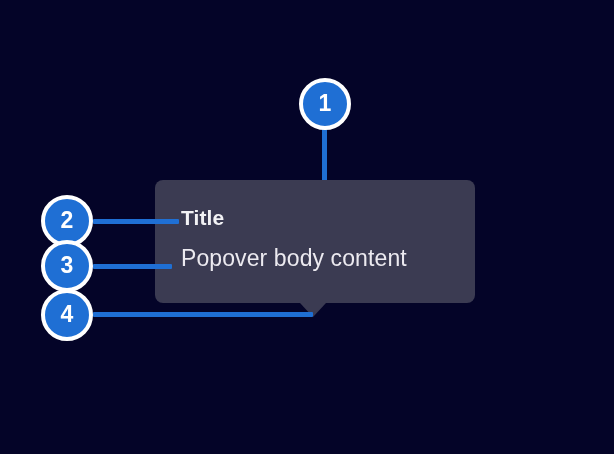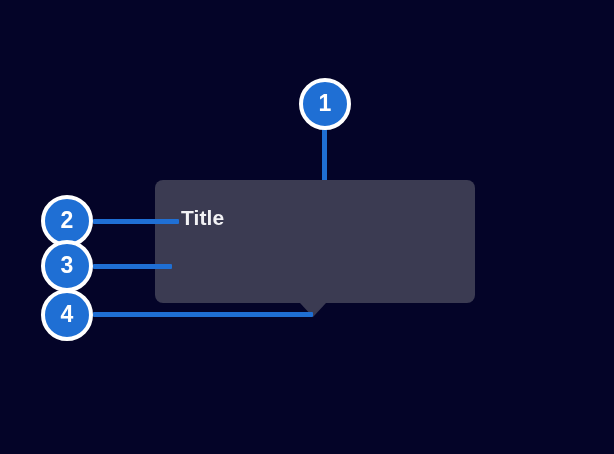--- a/index.html
+++ b/index.html
@@ -99,20 +99,21 @@
 </style>
 </head>
 <body>
 
 <div id="stage">
 
   <div class="line-v" style="left:322px; top:128px; height:74px;"></div>
 
   <div class="popover">
     <div class="popover-title">Title</div>
+    <div class="popover-body">Popover body content</div>
   </div>
 
   <div class="popover-caret"></div>
 
   <div class="line-h" style="left:93px; top:219px; width:86px;"></div>
 
   <div class="line-h" style="left:93px; top:264px; width:79px;"></div>
 
   <div class="line-h" style="left:93px; top:312px; width:220px;"></div>
 

